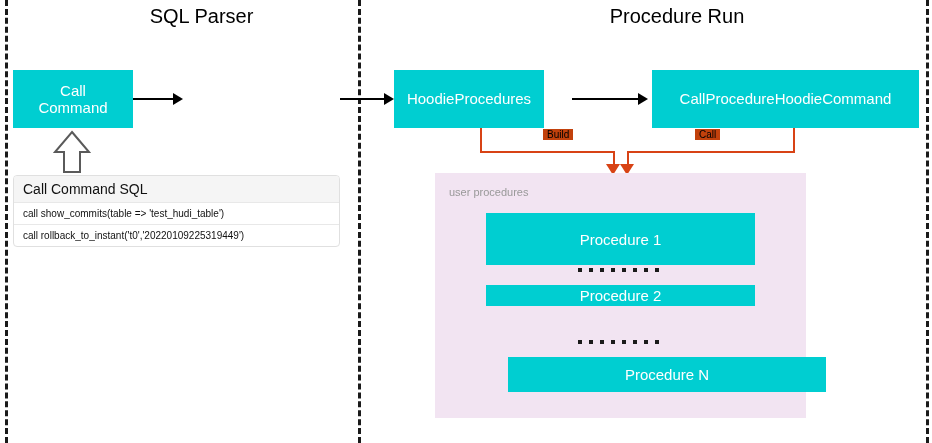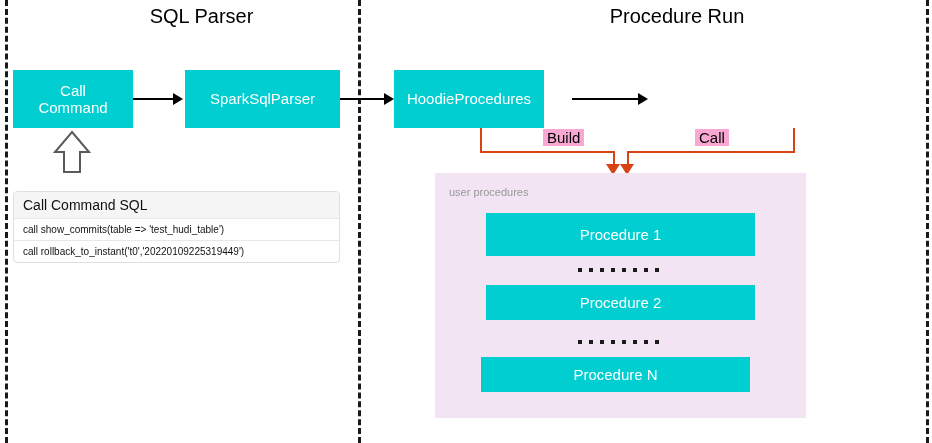--- a/index.html
+++ b/index.html
@@ -23,35 +23,35 @@
 
   .arrow-line{position:absolute;height:0;border-top:2px solid #000;}
   .arrow-head{position:absolute;width:0;height:0;
     border-top:6px solid transparent;border-bottom:6px solid transparent;
     border-left:10px solid #000;}
 
   .up-arrow{position:absolute;}
 
   .sqlbox{position:absolute;box-sizing:border-box;
     border:1px solid #e0e0e0;border-radius:4px;background:#ffffff;
-    overflow:hidden;margin-top:16px;}
+    overflow:hidden;}
   .sqlrow{box-sizing:border-box;padding:5px 9px;font-size:10px;color:#111;
     border-bottom:1px solid #e8e8e8;white-space:nowrap;overflow:hidden;}
   .sqlrow:last-child{border-bottom:none;}
   .sqlrow.head{background:#f5f5f5;font-size:14px;}
 
   .panel{position:absolute;background:#f2e4f2;box-sizing:border-box;}
   .panel-label{position:absolute;font-size:11px;color:#999999;}
   .obracket-h{position:absolute;height:0;border-top:2px solid #d84315;}
   .obracket-v{position:absolute;width:0;border-left:2px solid #d84315;}
   .obracket-head{position:absolute;width:0;height:0;
     border-left:7px solid transparent;border-right:7px solid transparent;
     border-top:11px solid #d84315;}
-  .olabel{position:absolute;font-size:15px;color:#000;white-space:nowrap;
-    background:#f9a8d4;padding:0 4px;}
+  .olabel{position:absolute;font-size:10px;color:#000;white-space:nowrap;
+    background:#c2410c;padding:0 4px;}
 
   .dots{position:absolute;display:flex;gap:7px;}
   .dots i{display:block;width:4px;height:4px;background:#1a1a1a;}
 </style>
 </head>
 <body>
 
 <div id="canvas">
 
   <div class="divider" style="left:5px;"></div>
@@ -62,21 +62,20 @@
   <div class="section-title" style="left:358px;top:5px;width:568px;margin-left:15px;">Procedure Run</div>
 
   <div class="node" style="left:13px;top:70px;width:120px;height:58px;flex-direction:column;">
     <span>Call</span>
     <span>Command</span>
   </div>
 
   <div class="arrow-line" style="left:133px;top:98px;width:42px;"></div>
   <div class="arrow-head" style="left:173px;top:93px;"></div>
 
-  <div class="node" style="left:185px;top:70px;width:155px;height:58px;">SparkSqlParser</div>
 
   <div class="arrow-line" style="left:340px;top:98px;width:46px;"></div>
   <div class="arrow-head" style="left:384px;top:93px;"></div>
 
   <div class="up-arrow" style="left:52px;top:130px;">
     <svg width="40" height="44" viewBox="0 0 40 44">
       <polygon points="20,2 37,22 28,22 28,42 12,42 12,22 3,22" fill="#ffffff" stroke="#5a5a5a" stroke-width="2" stroke-linejoin="miter"></polygon>
     </svg>
   </div>
 
@@ -84,58 +83,59 @@
     <div class="sqlrow head">Call Command SQL</div>
     <div class="sqlrow">call show_commits(table =&gt; 'test_hudi_table')</div>
     <div class="sqlrow">call rollback_to_instant('t0','20220109225319449')</div>
   </div>
 
   <div class="node" style="left:394px;top:70px;width:150px;height:58px;">HoodieProcedures</div>
 
   <div class="arrow-line" style="left:572px;top:98px;width:68px;"></div>
   <div class="arrow-head" style="left:638px;top:93px;"></div>
 
+  <div class="node" style="left:652px;top:70px;width:267px;height:58px;">CallProcedureHoodieCommand</div>
 
   <div class="obracket-v" style="left:480px;top:128px;height:24px;"></div>
   <div class="obracket-h" style="left:480px;top:151px;width:134px;"></div>
   <div class="obracket-v" style="left:613px;top:151px;height:16px;"></div>
   <div class="obracket-head" style="left:606px;top:164px;"></div>
   <div class="olabel" style="left:543px;top:129px;">Build</div>
 
   <div class="obracket-v" style="left:793px;top:128px;height:24px;"></div>
   <div class="obracket-h" style="left:627px;top:151px;width:168px;"></div>
   <div class="obracket-v" style="left:627px;top:151px;height:16px;"></div>
   <div class="obracket-head" style="left:620px;top:164px;"></div>
   <div class="olabel" style="left:695px;top:129px;">Call</div>
 
   <div class="panel" style="left:435px;top:173px;width:371px;height:245px;">
     <div class="panel-label" style="left:14px;top:13px;">user procedures</div>
   </div>
 
-  <div class="proc-node" style="left:486px;top:213px;width:269px;height:43px;">Procedure 1</div>
+  <div class="proc-node" style="left:486px;top:213px;width:269px;height:52px;">Procedure 1</div>
 
   <div class="dots" style="left:578px;top:268px;">
     <i></i>
       <i></i>
       <i></i>
       <i></i>
       <i></i>
       <i></i>
       <i></i>
       <i></i>
   </div>
 
-  <div class="proc-node" style="left:486px;top:285px;width:269px;height:35px;">Procedure 2</div>
+  <div class="proc-node" style="left:486px;top:285px;width:269px;height:21px;">Procedure 2</div>
 
   <div class="dots" style="left:578px;top:340px;">
     <i></i>
       <i></i>
       <i></i>
       <i></i>
       <i></i>
       <i></i>
       <i></i>
       <i></i>
   </div>
 
-  <div class="proc-node" style="left:481px;top:357px;width:269px;height:35px;">Procedure N</div>
+  <div class="proc-node" style="left:508px;top:357px;width:318px;height:35px;">Procedure N</div>
 
 </div>
 
 </body></html>

